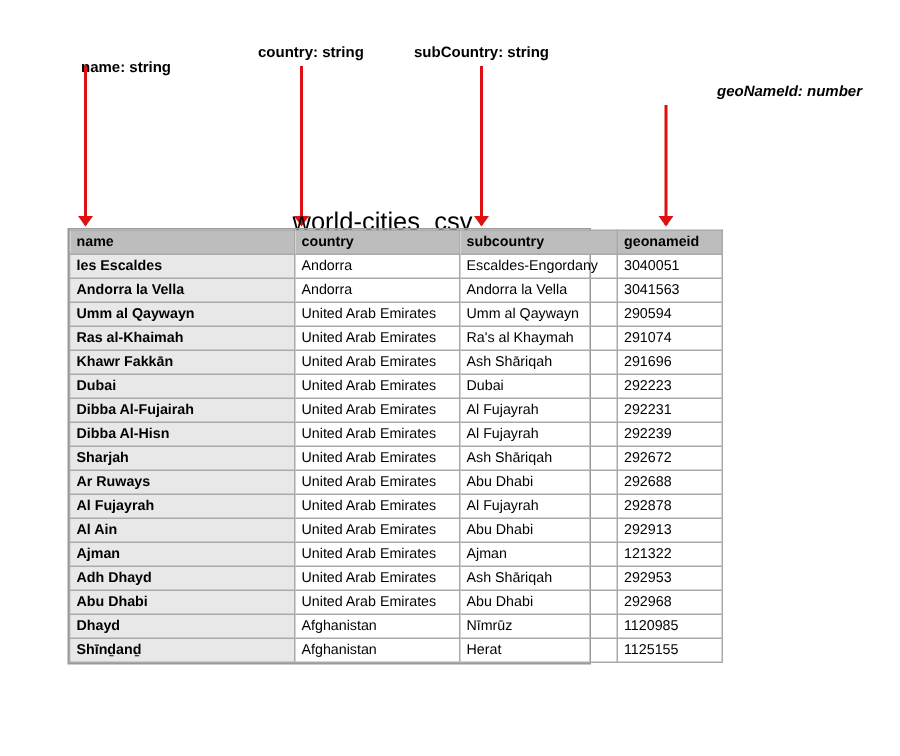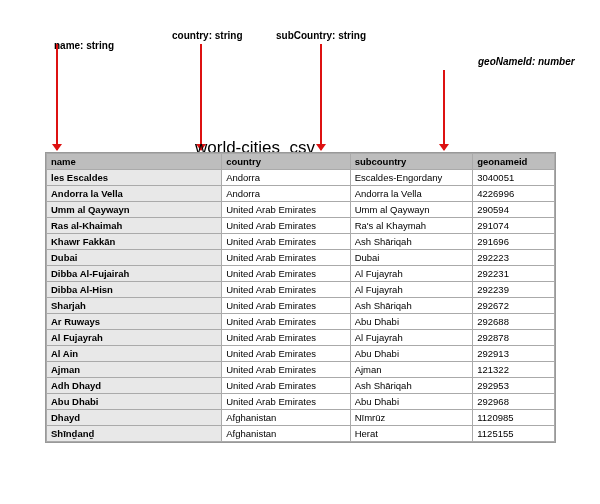--- a/index.html
+++ b/index.html
@@ -45,21 +45,21 @@
   .tbl-title {
     position: absolute;
     top: 138px;
     left: 195px;
     font-size: 17px;
   }
   .tbl-wrap {
     position: absolute;
     top: 152px;
     left: 45px;
-    width: 511px;
+    width: 349px;
     border: 1px solid #999;
   }
   table { border-collapse: collapse; width: 100%; table-layout: fixed; }
   th, td {
     border: 1px solid #aaa;
     font-size: 9.5px;
     padding: 2px 4px;
     height: 16px;
     text-align: left;
     overflow: hidden;
@@ -112,21 +112,21 @@
           <tr>
             <td class="c-name">les Escaldes</td>
             <td>Andorra</td>
             <td>Escaldes-Engordany</td>
             <td class="c-geo">3040051</td>
           </tr>
           <tr>
             <td class="c-name">Andorra la Vella</td>
             <td>Andorra</td>
             <td>Andorra la Vella</td>
-            <td class="c-geo">4226996</td>
+            <td class="c-geo">3041563</td>
           </tr>
           <tr>
             <td class="c-name">Umm al Qaywayn</td>
             <td>United Arab Emirates</td>
             <td>Umm al Qaywayn</td>
             <td class="c-geo">290594</td>
           </tr>
           <tr>
             <td class="c-name">Ras al-Khaimah</td>
             <td>United Arab Emirates</td>

